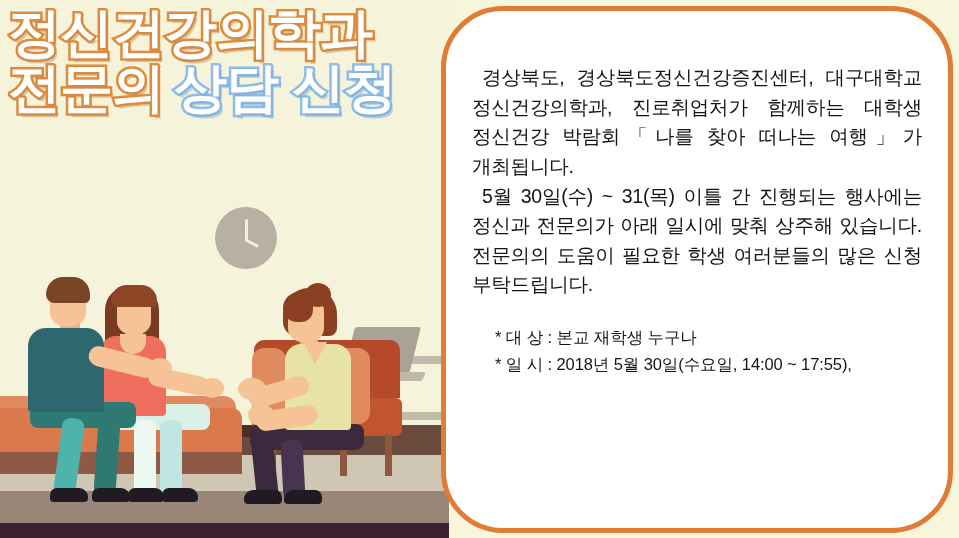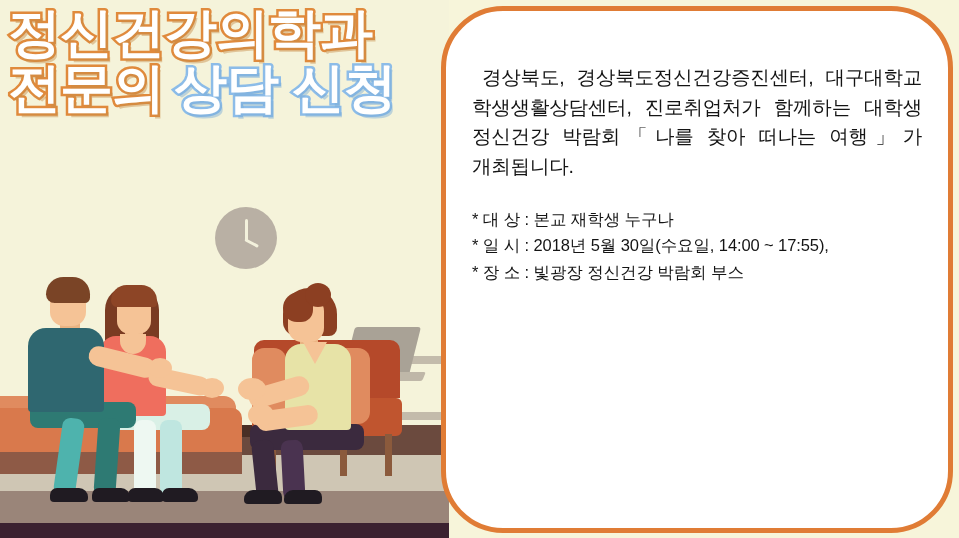--- a/index.html
+++ b/index.html
@@ -178,20 +178,21 @@
   }
   .para + .para { margin-top:0px; }
 
   .details { margin-top:24px; }
   .detail-line {
     font-size:16.5px;
     line-height:1.62;
     color:#141414;
     white-space:nowrap;
     letter-spacing:-0.1px;
+    margin-left:23px;
   }
   .detail-line.indent { padding-left:136px; }
 </style>
 </head>
 <body>
 
 <div id="poster">
 
   <div class="illus">
     <div class="wall"></div>
@@ -274,25 +275,25 @@
   <div class="title-block">
     <div class="title-line title-l1 t-orange">정신건강의학과</div>
     <div class="title-line title-l2">
       <span class="t-orange">전문의</span><span class="t-blue">상담 신청</span>
     </div>
   </div>
 
   <div class="panel">
     <div class="panel-inner">
 
-      <p class="para">경상북도, 경상북도정신건강증진센터, 대구대학교 학생생활상담센터, 진로취업처가 함께하는 대학생 정신건강 박람회「나를 찾아 떠나는 여행」가 개최됩니다.</p>
-
+      <p class="para">경상북도, 경상북도정신건강증진센터, 대구대학교 정신건강의학과, 진로취업처가 함께하는 대학생 정신건강 박람회「나를 찾아 떠나는 여행」가 개최됩니다.</p>
+
+      <p class="para">5월 30일(수) ~ 31(목) 이틀 간 진행되는 행사에는 정신과 전문의가 아래 일시에 맞춰 상주해 있습니다. 전문의의 도움이 필요한 학생 여러분들의 많은 신청 부탁드립니다.</p>
 
       <div class="details">
         <div class="detail-line">* 대 상 : 본교 재학생 누구나</div>
         <div class="detail-line">* 일 시 : 2018년 5월 30일(수요일, 14:00 ~ 17:55),</div>
-        <div class="detail-line">* 장 소 : 빛광장 정신건강 박람회 부스</div>
       </div>
 
     </div>
   </div>
 
 </div>
 
 </body></html>

